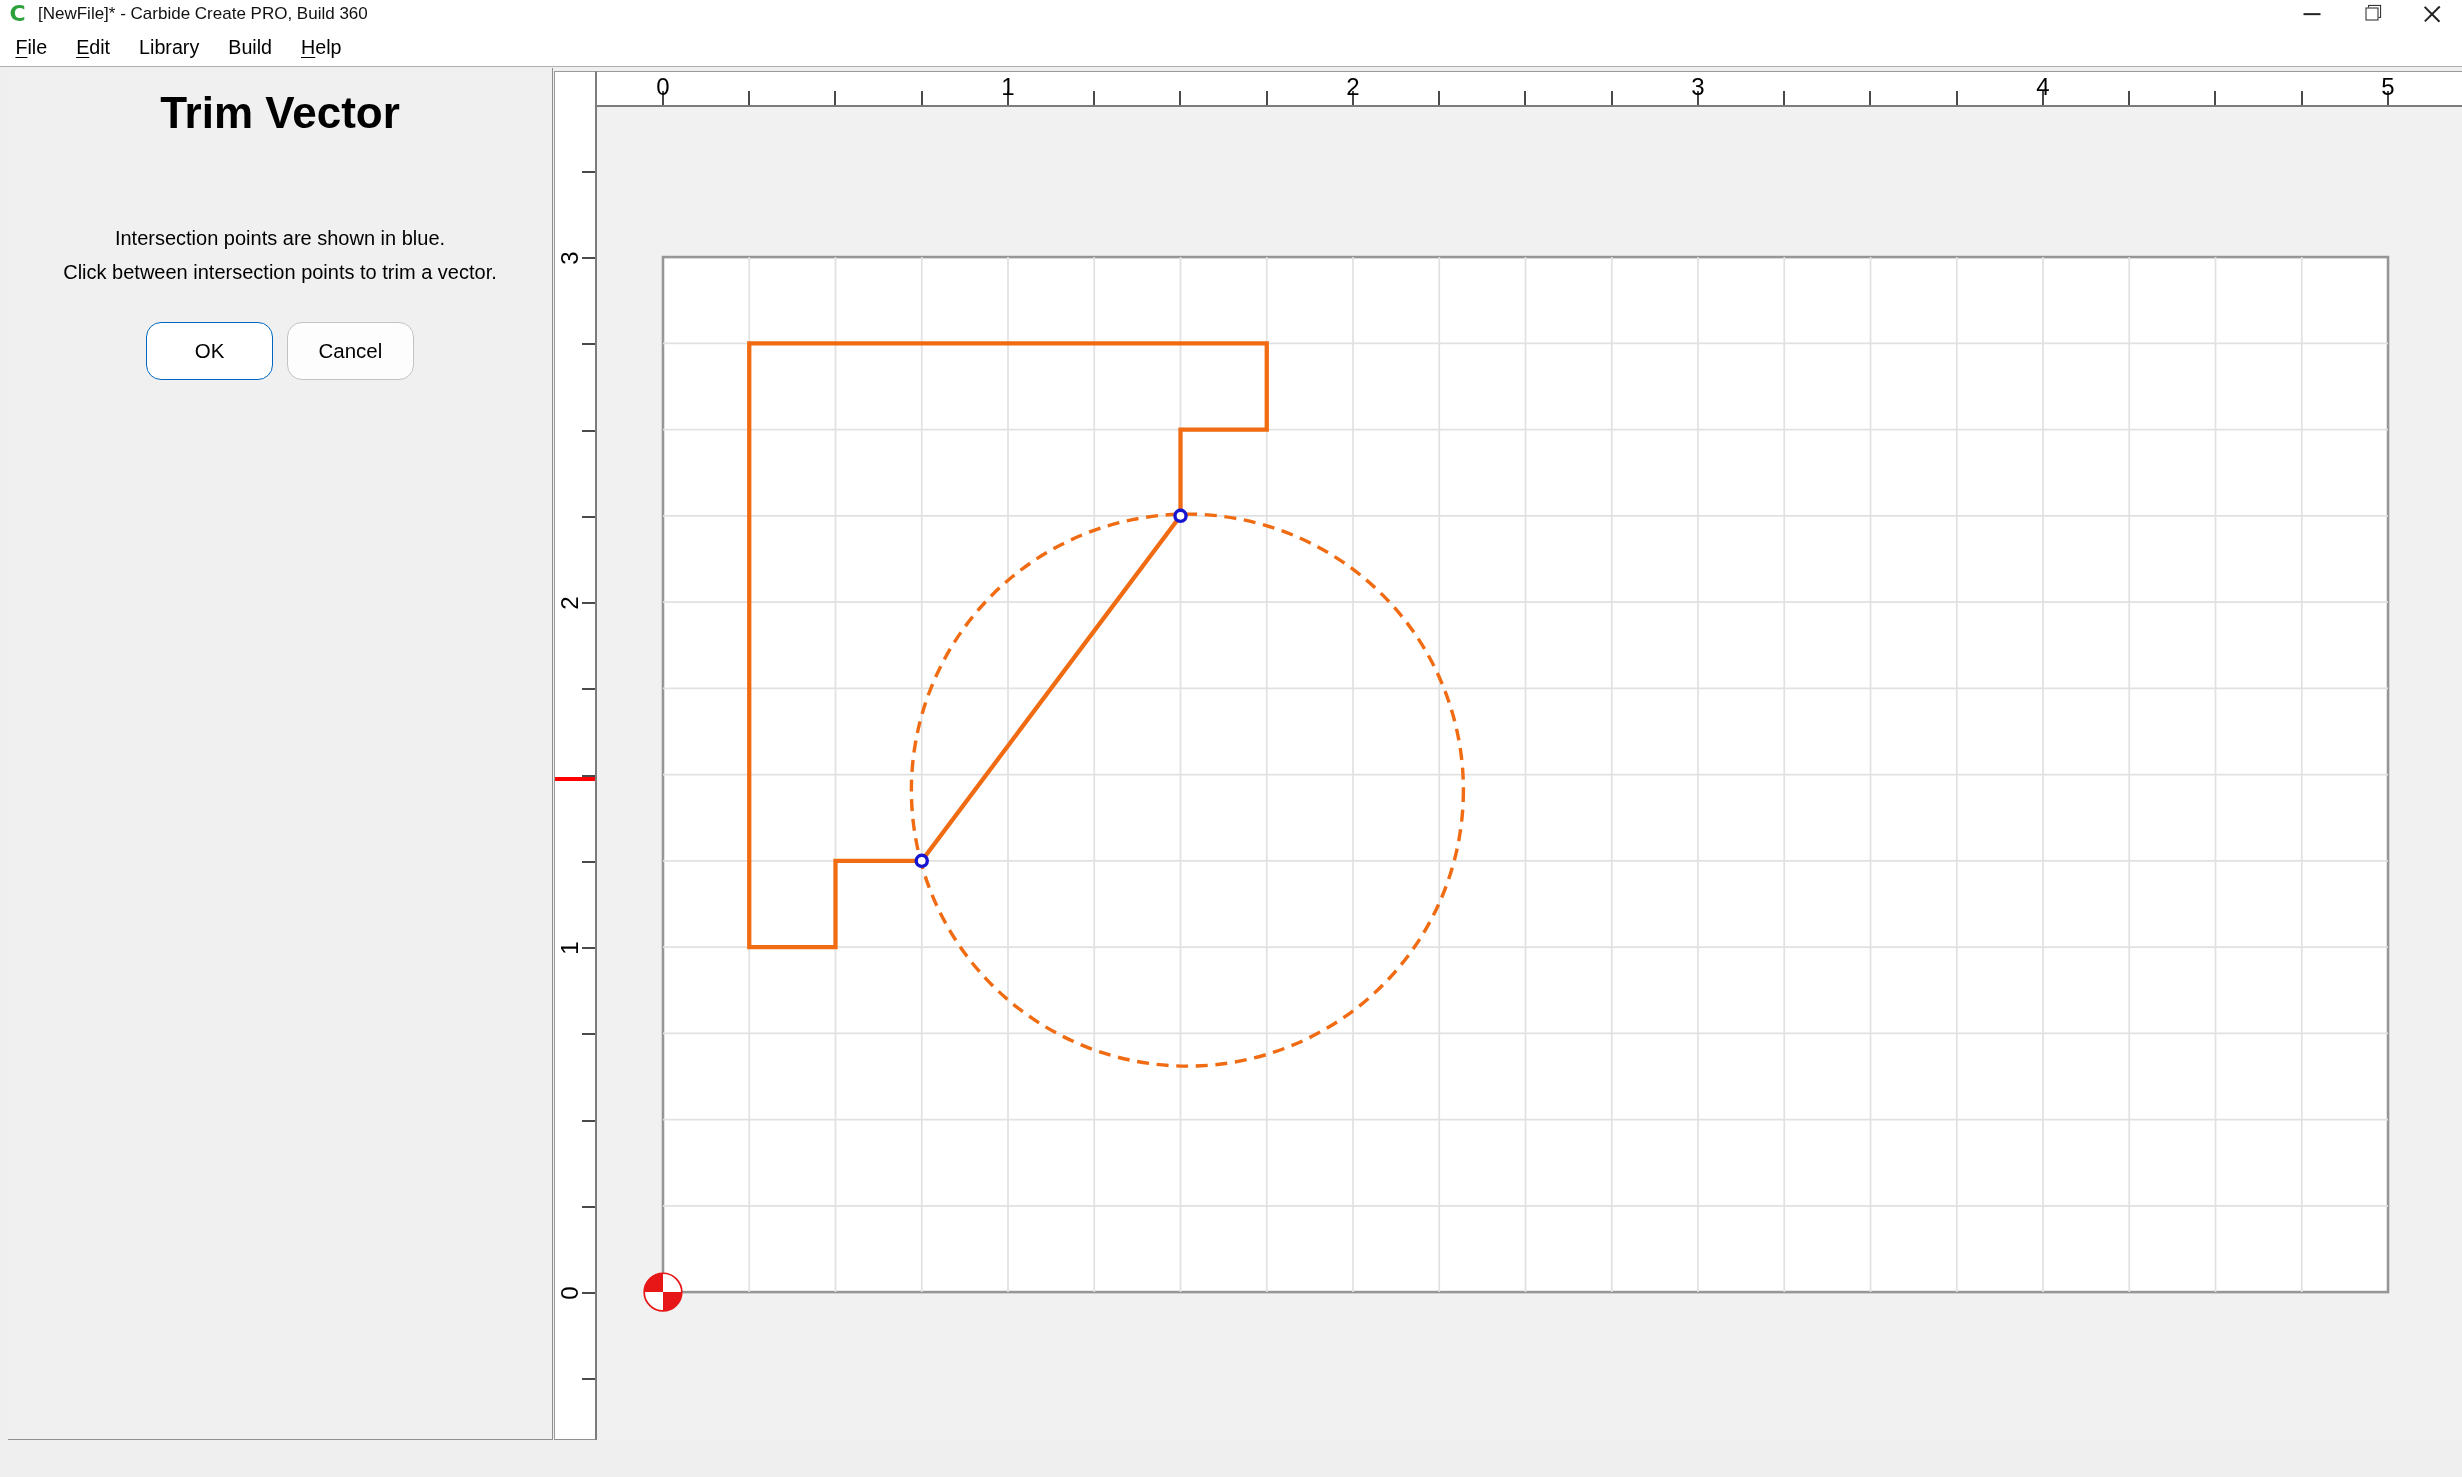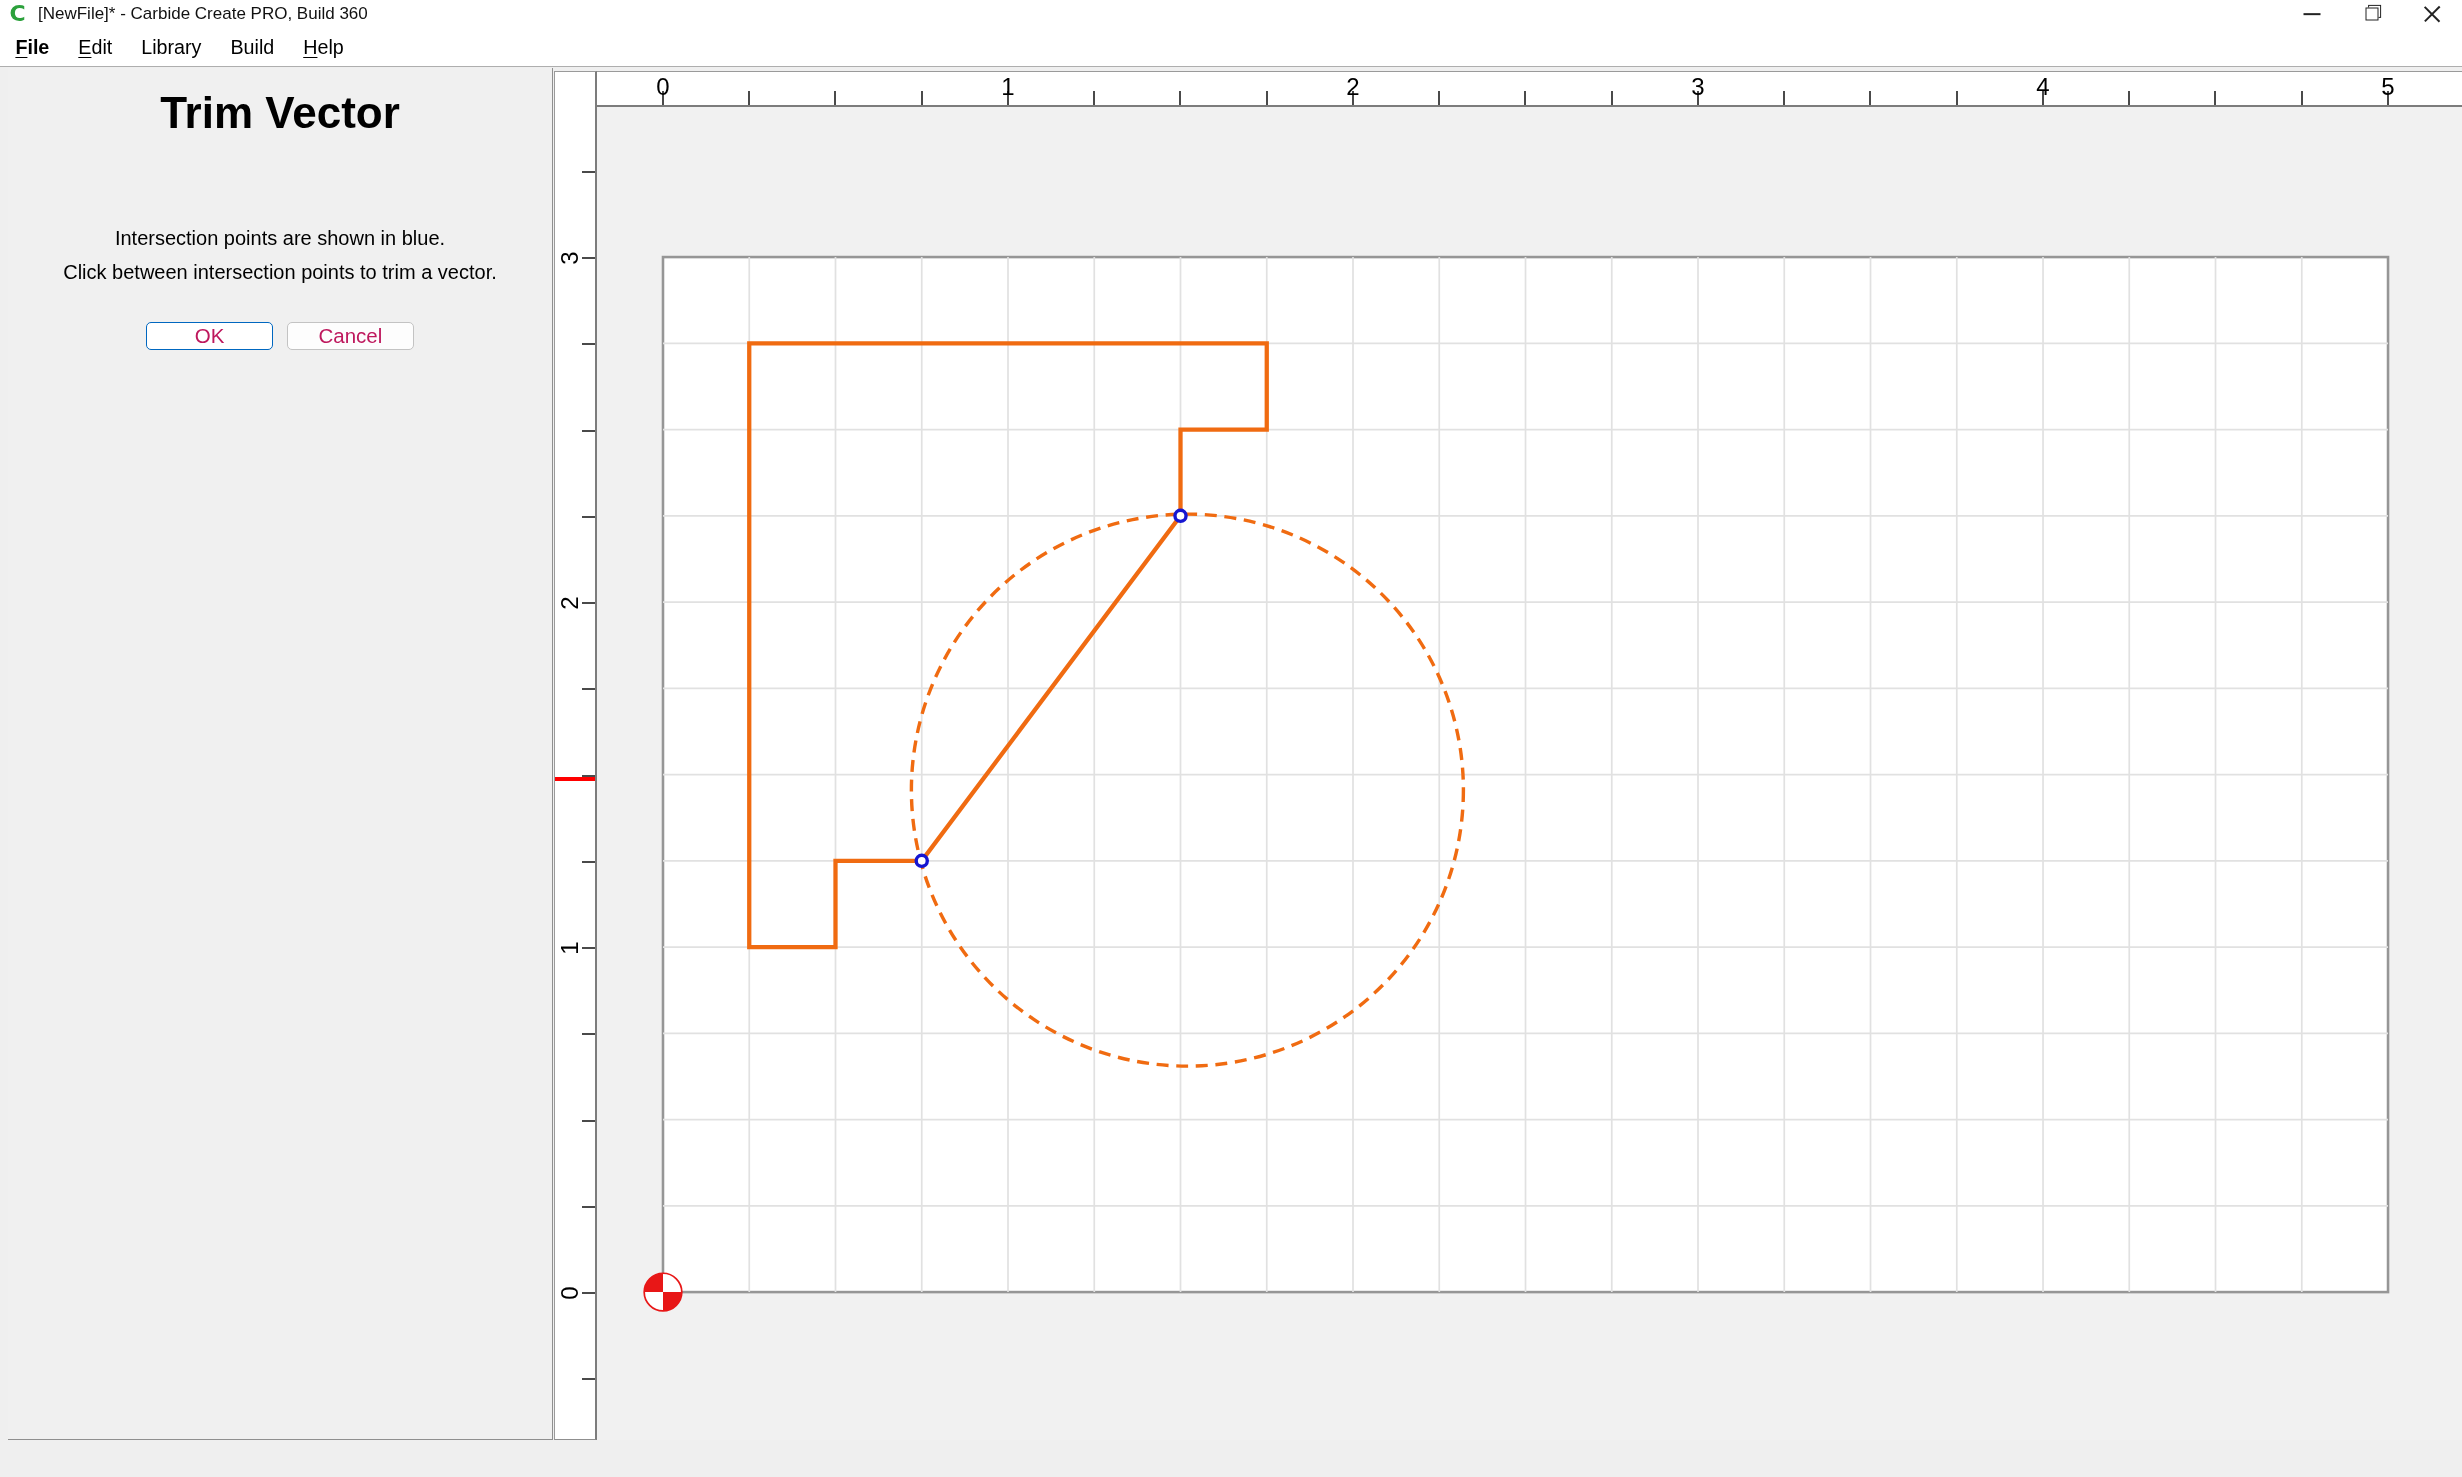--- a/index.html
+++ b/index.html
@@ -17,31 +17,31 @@
   .win-btn .bar{position:absolute;left:50%;top:50%;width:17px;height:1.7px;background:#222;transform:translate(-50%,-50%);}
   .win-btn .sq{position:absolute;left:50%;top:50%;width:11px;height:11px;border:1.7px solid #222;transform:translate(-50%,-50%);background:#fff;}
   .win-btn .sq2{position:absolute;left:50%;top:50%;width:11px;height:11px;border:1.7px solid #222;transform:translate(-30%,-70%);}
   .win-btn .x1{position:absolute;left:50%;top:50%;width:20.5px;height:1.7px;background:#222;transform:translate(-50%,-50%) rotate(45deg);}
   .win-btn .x2{position:absolute;left:50%;top:50%;width:20.5px;height:1.7px;background:#222;transform:translate(-50%,-50%) rotate(-45deg);}
 
   
   #menubar{position:absolute;left:0;top:28px;width:2462px;height:38px;background:#ffffff;
         border-bottom:1.7px solid #aeaeae;display:flex;align-items:center;font-size:19.7px;color:#000;}
   .menu-item{padding:0 14.5px;cursor:default;}
-  .menu-item:first-child{margin-left:0.9px;font-weight:bold;}
+  .menu-item:first-child{margin-left:0.9px;}
   .menu-item u{text-underline-offset:2.6px;}
 
   
   #panel{position:absolute;left:8px;top:68px;width:545px;height:1372px;background:#f0f0f0;
         border-right:1.7px solid #8f8f8f;border-bottom:1.7px solid #8f8f8f;box-sizing:border-box;}
   #panel-title{margin:18px 0 0 0;text-align:center;font-size:44px;line-height:53px;font-weight:bold;color:#000;}
   #instructions{margin-top:82px;text-align:center;font-size:20px;line-height:34px;color:#000;}
   #btn-row{position:absolute;left:0;top:254px;width:100%;display:flex;justify-content:center;gap:13.7px;}
-  .pbtn{width:127px;height:28px;font-family:"Liberation Sans",sans-serif;font-size:20.5px;color:#be185d;
-        background:#fdfdfd;border-radius:5px;display:flex;align-items:center;justify-content:center;box-sizing:border-box;}
+  .pbtn{width:127px;height:58px;font-family:"Liberation Sans",sans-serif;font-size:20.5px;color:#000000;
+        background:#fdfdfd;border-radius:15px;display:flex;align-items:center;justify-content:center;box-sizing:border-box;}
   #ok-btn{border:1.7px solid #0067c0;background:#ffffff;}
   #cancel-btn{border:1.7px solid #c3c3c3;}
 
   
   #vruler{position:absolute;left:554px;top:71px;width:43px;height:1369px;background:#ffffff;
         border-left:1.7px solid #9a9a9a;border-right:2.6px solid #7c7c7c;border-top:1.7px solid #9a9a9a;
         border-bottom:1.7px solid #8f8f8f;box-sizing:border-box;overflow:hidden;}
   #hruler{position:absolute;left:597px;top:71px;width:1866px;height:36px;background:#ffffff;
         border-top:1.7px solid #9a9a9a;border-bottom:2.6px solid #7c7c7c;box-sizing:border-box;overflow:hidden;}
   .htick{position:absolute;bottom:0;width:1.7px;height:13.7px;background:#4a4a4a;}

